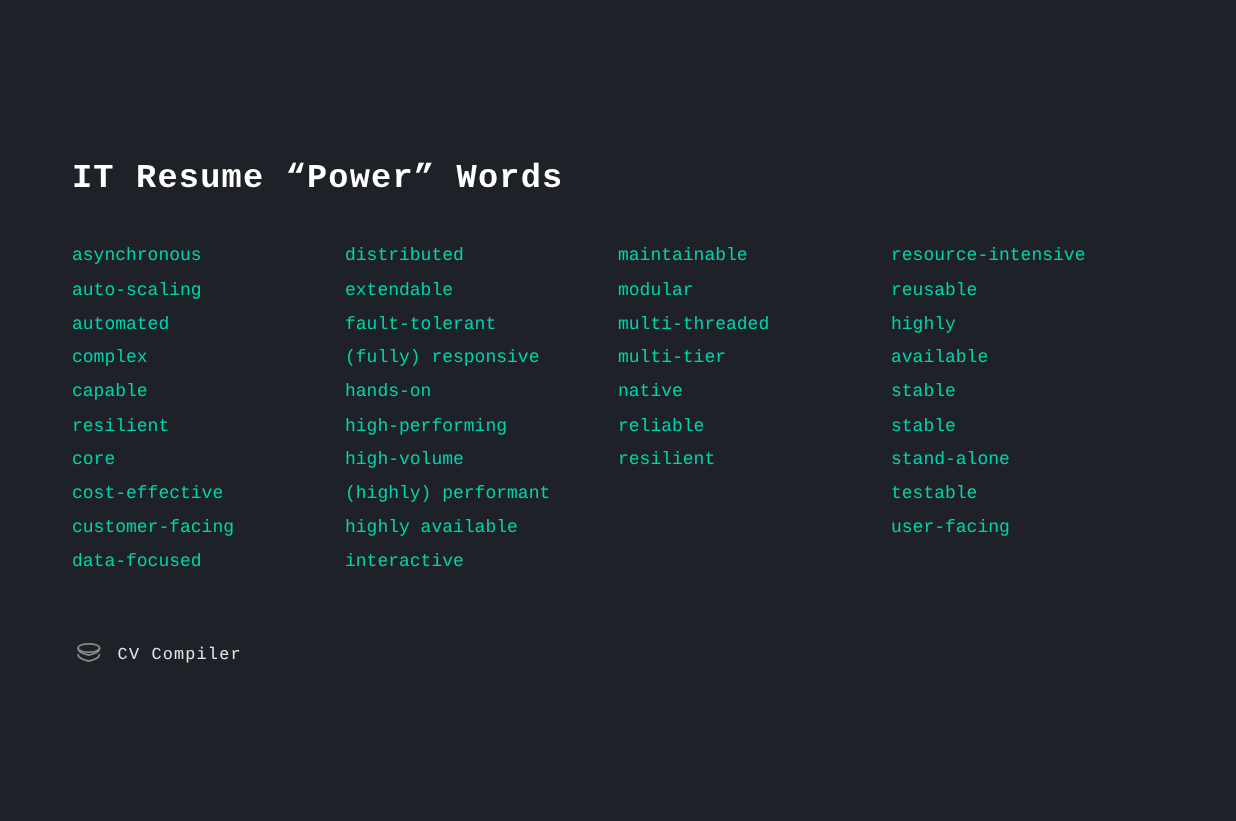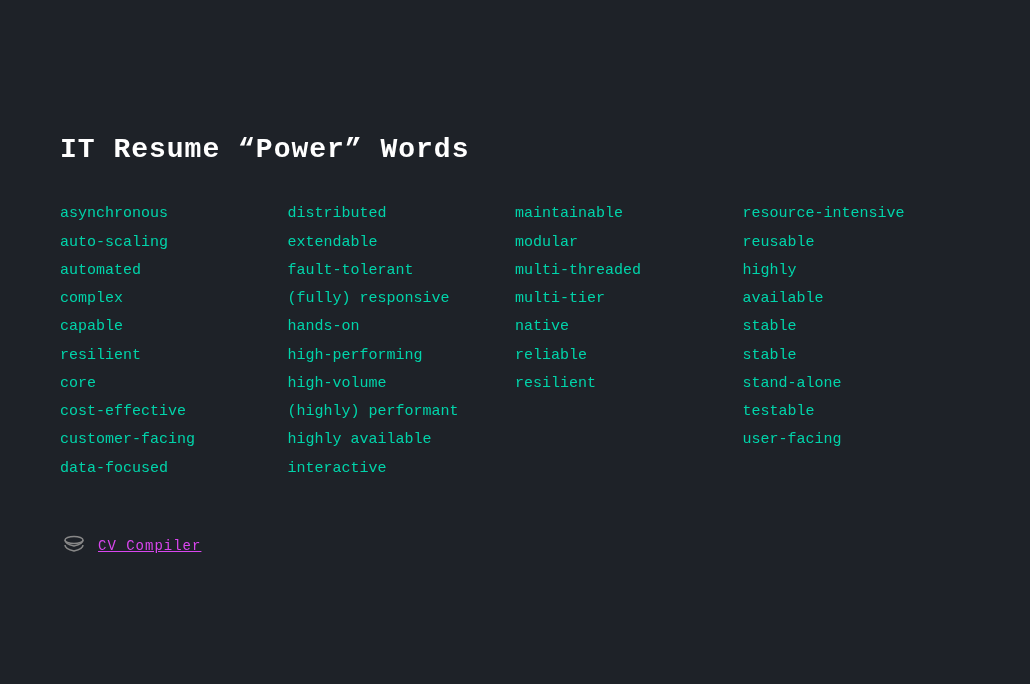--- a/index.html
+++ b/index.html
@@ -68,23 +68,22 @@
       font-size: 14px;
       font-family: 'Courier New', Courier, monospace;
     }
 
     .footer-icon {
       width: 28px;
       height: 28px;
     }
 
     .footer-text {
-      color: #d946ef;
+      color: #e5e5e5;
       letter-spacing: 1px;
-      text-decoration: underline;
     }
   </style>
 </head>
 <body>
 
 <div class="container">
   <h1 class="title">IT Resume “Power” Words</h1>
 
   <div class="words-grid">
 

